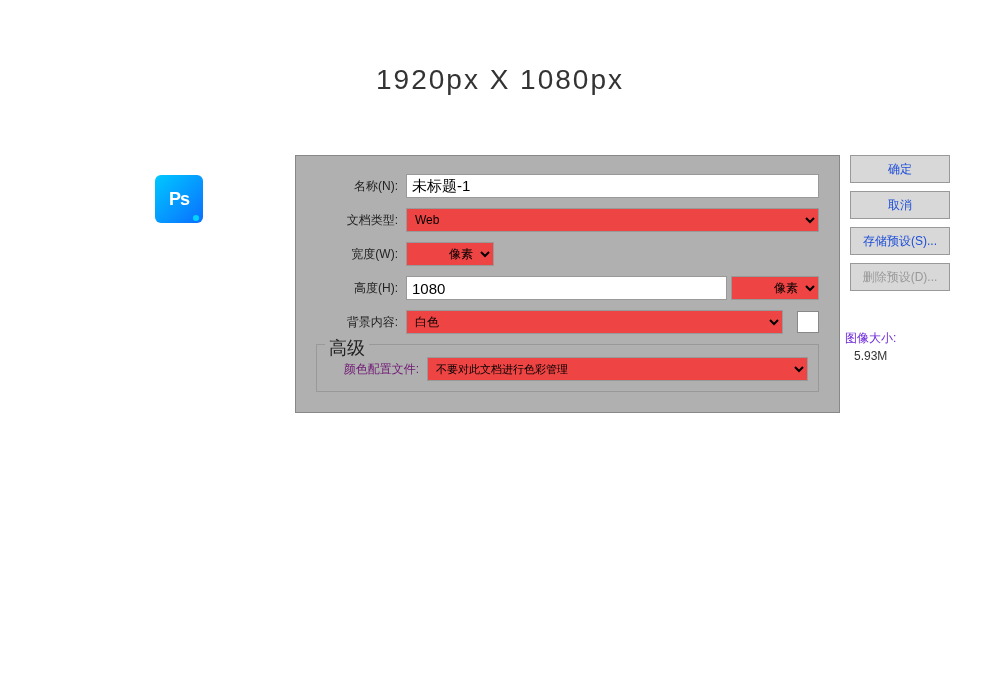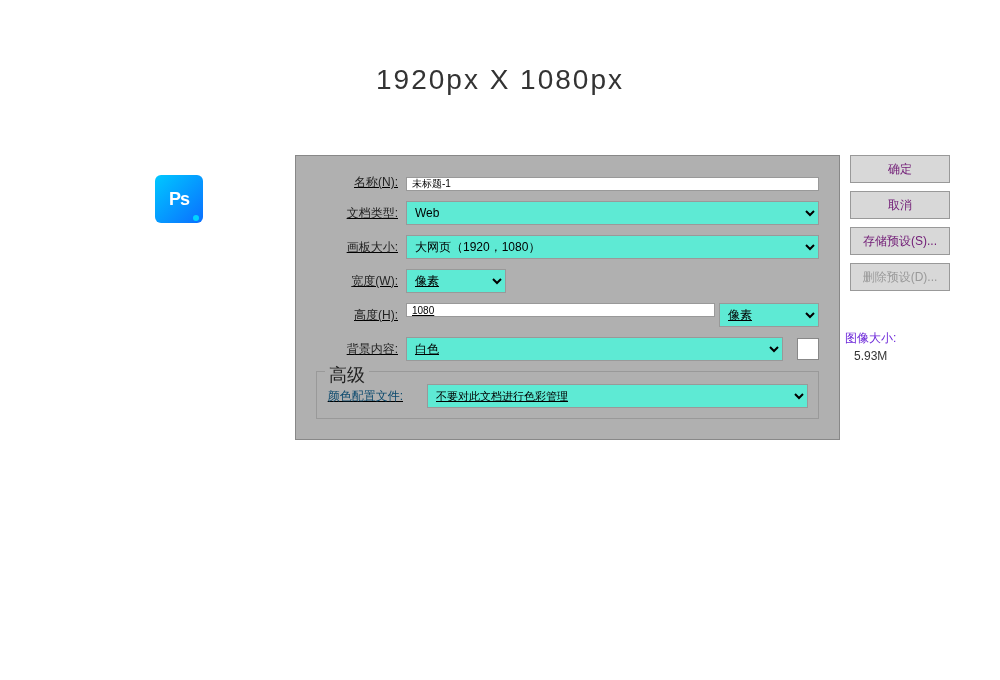--- a/index.html
+++ b/index.html
@@ -66,21 +66,20 @@
 
     
     .dialog {
       position: absolute;
       top: 155px;
       left: 295px;
       width: 545px;
       background: #b0b0b0;
       border: 1px solid #888;
       padding: 18px 20px 20px 20px;
-      text-decoration: underline;
     }
 
     
     .form-row {
       display: flex;
       align-items: center;
       margin-bottom: 10px;
     }
     .form-label {
       width: 90px;
@@ -90,53 +89,54 @@
       font-size: 12px;
       flex-shrink: 0;
     }
     .form-control {
       flex: 1;
     }
 
     
     input[type="text"] {
       width: 100%;
-      height: 14px;
+      height: 24px;
       background: #fff;
       border: 1px solid #999;
       padding: 2px 5px;
-      font-size: 10px;
+      font-size: 15px;
       font-family: "Microsoft YaHei", sans-serif;
       outline: none;
     }
 
     
     select {
       width: 100%;
       height: 24px;
-      background: #5eead4;
+      background: #ef4444;
       border: 1px solid #999;
       padding: 2px 4px;
       font-size: 12px;
       font-family: "Microsoft YaHei", sans-serif;
       outline: none;
       cursor: pointer;
     }
 
     
     .input-with-unit {
       display: flex;
       gap: 4px;
     }
     .input-with-unit input {
       flex: 1;
     }
     .input-with-unit select {
-      width: 100px;
+      width: 88px;
       flex-shrink: 0;
+      text-align: right;
     }
 
     
     .bg-row {
       display: flex;
       align-items: center;
       gap: 14px;
     }
     .bg-row select {
       flex: 1;
@@ -167,23 +167,23 @@
       color: #222;
     }
     .adv-row {
       display: flex;
       align-items: center;
       margin-top: 6px;
     }
     .adv-label {
       width: 100px;
       text-align: right;
-      padding-right: 24px;
-      font-size: 12px;
-      color: #0c4a6e;
+      padding-right: 8px;
+      font-size: 12px;
+      color: #701a75;
       flex-shrink: 0;
     }
 
     
     .buttons-panel {
       position: absolute;
       top: 155px;
       left: 850px;
       display: flex;
       flex-direction: column;
@@ -194,21 +194,21 @@
       width: 100px;
       height: 28px;
       background: #d8d8d8;
       border: 1px solid #999;
       font-size: 12px;
       font-family: "Microsoft YaHei", sans-serif;
       cursor: pointer;
       display: flex;
       align-items: center;
       justify-content: center;
-      color: #701a75;
+      color: #1d4ed8;
     }
     .btn-disabled {
       color: #999;
       cursor: default;
     }
 
     
     .image-size-info {
       position: absolute;
       top: 330px;
@@ -249,28 +249,20 @@
 
   <div class="form-row">
     <span class="form-label">文档类型:</span>
     <div class="form-control">
       <select>
         <option>Web</option>
       </select>
     </div>
   </div>
 
-  <div class="form-row">
-    <span class="form-label">画板大小:</span>
-    <div class="form-control">
-      <select>
-        <option>大网页（1920，1080）</option>
-      </select>
-    </div>
-  </div>
 
   <div class="form-row">
     <span class="form-label">宽度(W):</span>
     <div class="form-control">
       <div class="input-with-unit">
         <select>
           <option>像素</option>
         </select>
       </div>
     </div>

